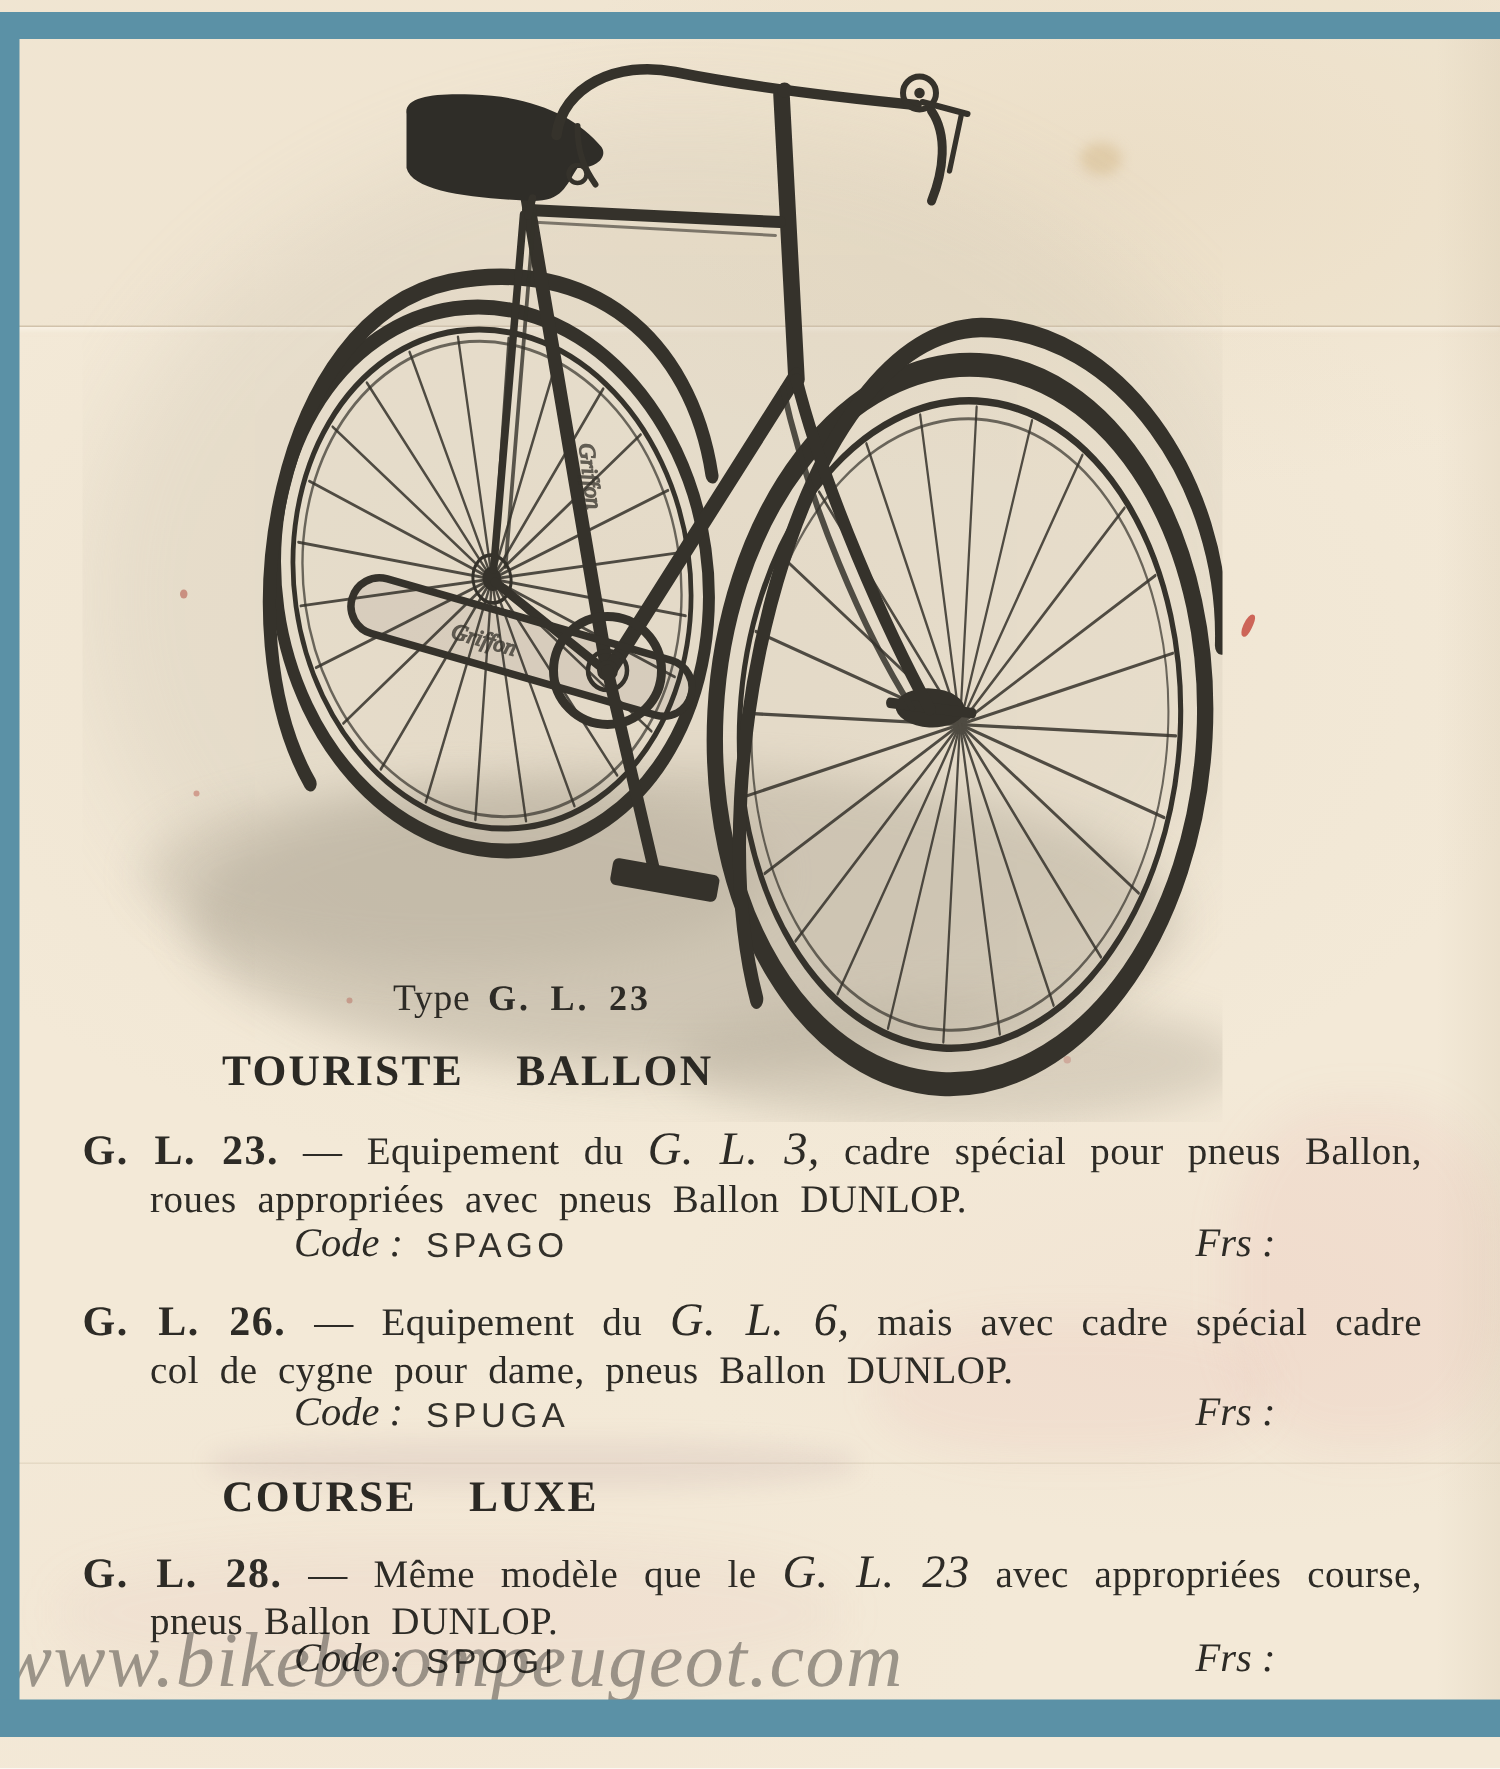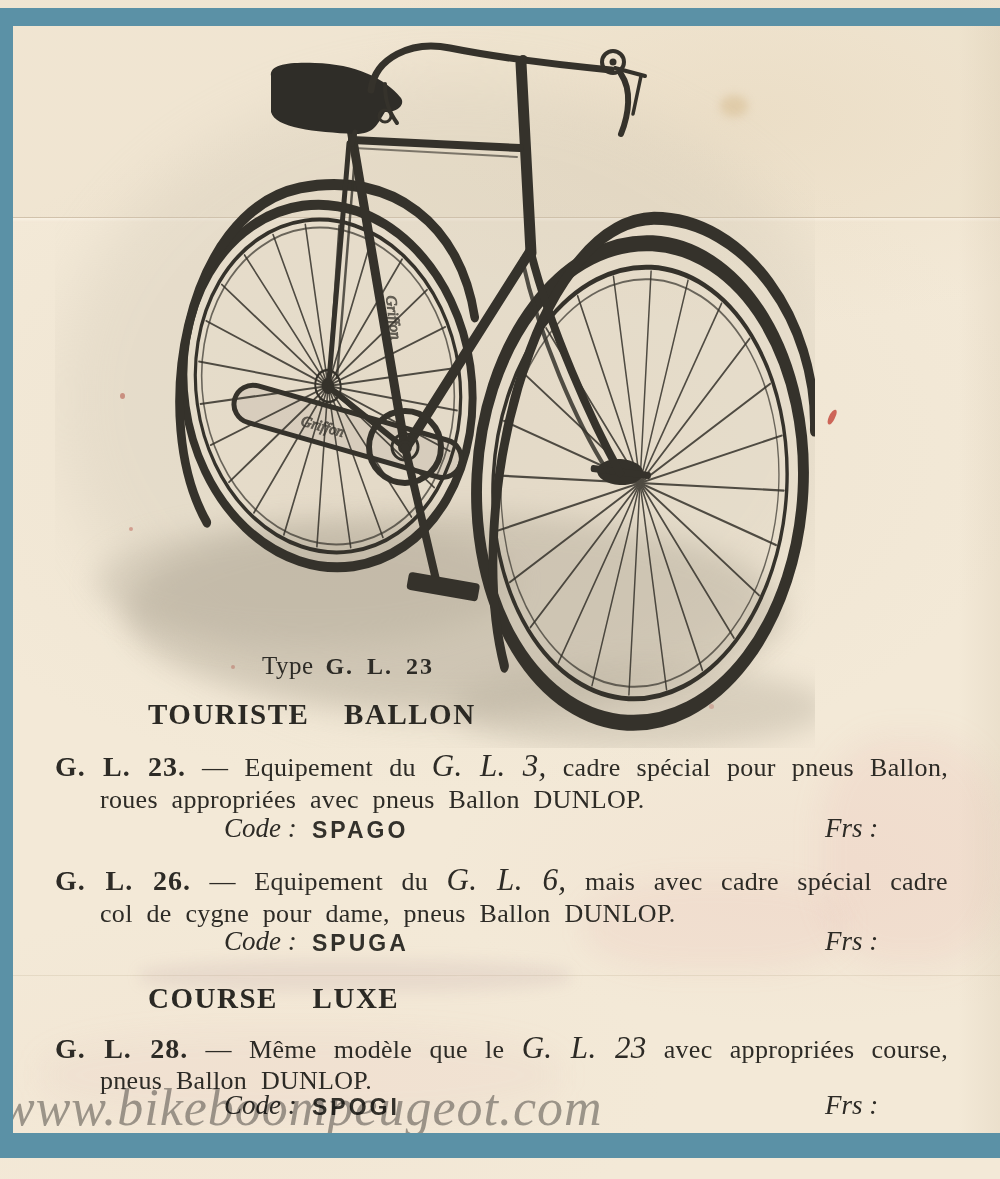--- a/index.html
+++ b/index.html
@@ -48,24 +48,24 @@
   
   .heading{position:absolute;left:148px;font-weight:bold;font-size:29px;
     letter-spacing:1.5px;word-spacing:26px;color:#2b2924;}
   .h-touriste{top:698px;text-align:right;}
   .h-course{top:982px;}
   .l1{position:absolute;left:55px;right:52px;font-size:26px;line-height:36px;
     text-align:justify;text-align-last:justify;letter-spacing:0.3px;}
   .l2{position:absolute;left:100px;font-size:26px;line-height:34px;word-spacing:7px;letter-spacing:0.3px;}
   .mref{font-weight:bold;font-size:28px;letter-spacing:1px;}
   .mital{font-style:italic;font-size:31px;}
-  .coderow{position:absolute;left:0;right:12px;height:36px;margin-left:28px;}
+  .coderow{position:absolute;left:0;right:12px;height:36px;}
   .code-label{position:absolute;left:196px;font-style:italic;font-size:27px;}
   .code-value{position:absolute;left:284px;top:4px;font-family:"Liberation Sans", sans-serif;
-    font-weight:bold;font-size:23px;letter-spacing:3px;color:#33312b;}
+    font-weight:normal;font-size:23px;letter-spacing:3px;color:#33312b;}
   .price-label{position:absolute;left:797px;font-style:italic;font-size:27px;}
   .m0-l1{top:748px;} .m0-l2{top:783px;} .m0-code{top:813px;}
   .m1-l1{top:862px;} .m1-l2{top:897px;} .m1-code{top:926px;}
   .m2-l1{top:1030px;} .m2-l2{top:1064px;} .m2-code{top:1090px;}
   .watermark{position:absolute;left:0;right:0;top:1078px;white-space:nowrap;
     font-style:italic;font-size:52px;letter-spacing:1px;color:rgba(88,88,88,0.55);
     mix-blend-mode:multiply;font-family:"Liberation Serif", serif;}
 </style>
 </head>
 <body>

